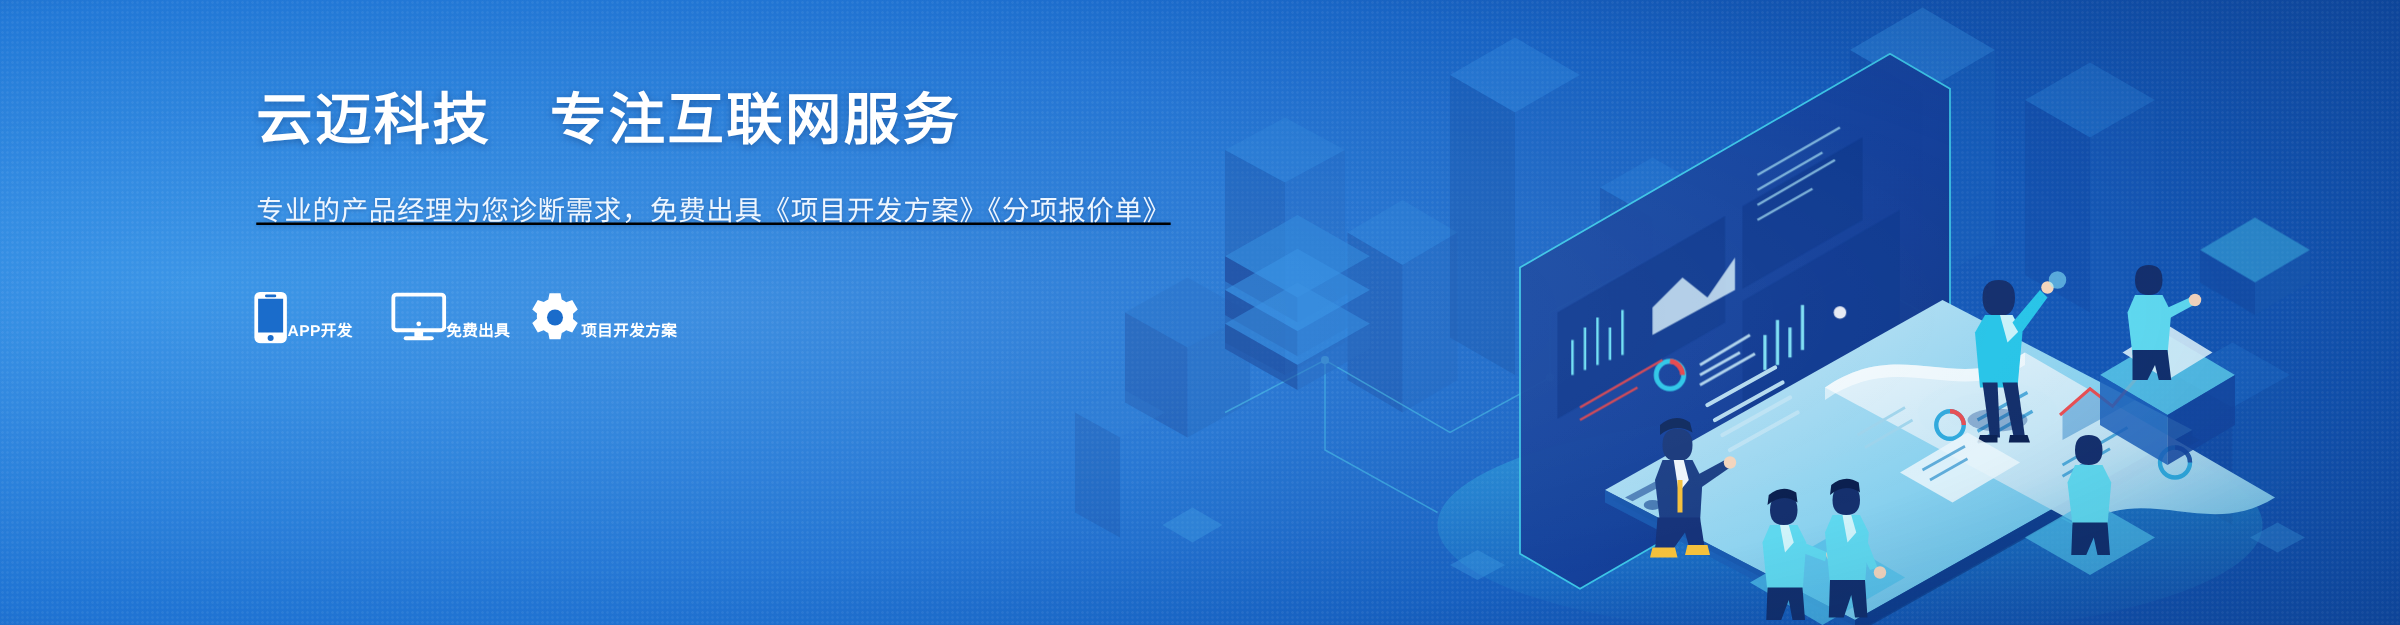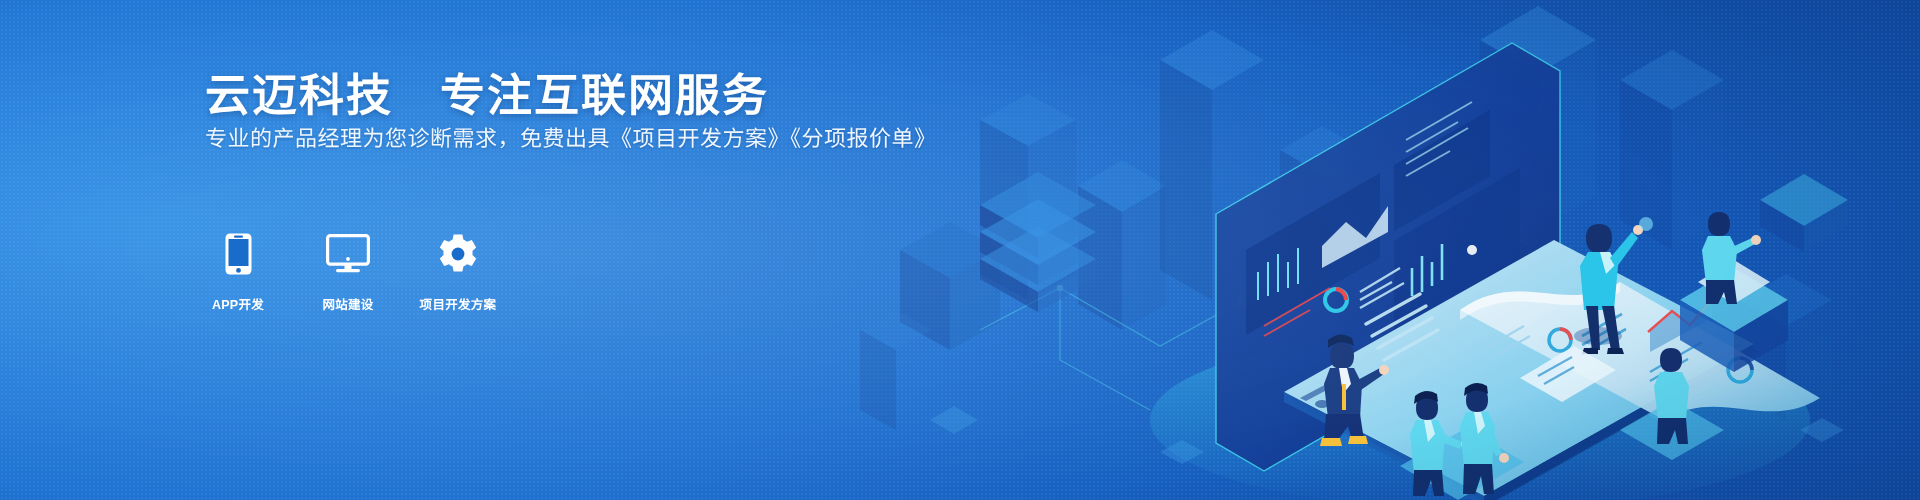--- a/index.html
+++ b/index.html
@@ -32,27 +32,27 @@
   #headline{
     font-size:45px;line-height:1.15;font-weight:bold;color:#ffffff;
     letter-spacing:2px;white-space:nowrap;
     text-shadow:0 2px 6px rgba(4,30,80,.30);
   }
   #headline .gap{display:inline-block;width:18px;}
   .sub-line{
     font-size:22px;line-height:33px;color:#eef6ff;letter-spacing:.5px;
     white-space:nowrap;text-shadow:0 1px 3px rgba(4,30,80,.28);
   }
-  #sub{}
+  #sub{margin-top:30px;text-decoration:underline;}
 
   
   #services{
     position:absolute;left:203px;top:232px;display:flex;align-items:flex-end;gap:40px;
   }
-  .svc{width:70px;display:flex;flex-direction:column;align-items:center;cursor:pointer;}
+  .svc{width:70px;display:flex;flex-direction:row;align-items:center;cursor:pointer;}
   .svc-icon{height:44px;display:flex;align-items:center;justify-content:center;}
   .svc-icon svg{display:block;}
   .svc-label{
     margin-top:18px;font-size:12.5px;color:#ffffff;font-weight:bold;white-space:nowrap;
     letter-spacing:.3px;
   }
 
   
   #art{position:absolute;right:0;top:0;width:1060px;height:500px;}
   #art svg{display:block;width:1060px;height:500px;}
@@ -399,21 +399,21 @@
 
     <div class="svc">
       <div class="svc-icon">
         <svg width="44" height="40" viewBox="0 0 44 40">
           <rect x="1.6" y="1.6" width="40.8" height="28.5" rx="2.6" fill="none" stroke="#ffffff" stroke-width="3.2"></rect>
           <circle cx="22" cy="25" r="1.9" fill="#ffffff"></circle>
           <rect x="18.5" y="30.5" width="7" height="5" fill="#ffffff"></rect>
           <rect x="10" y="35" width="24" height="3.2" rx="1.6" fill="#ffffff"></rect>
         </svg>
       </div>
-      <div class="svc-label">网站建设</div>
+      <div class="svc-label">免费出具</div>
     </div>
 
     <div class="svc">
       <div class="svc-icon">
         <svg width="42" height="42" viewBox="0 0 42 42">
           <path d="M16.6 1.6 h8.8 l1.0 5.0 a14.5 14.5 0 0 1 3.6 2.1 l4.8 -1.7 l4.4 7.6 l-3.8 3.3
                    a14.5 14.5 0 0 1 0 4.2 l3.8 3.3 l-4.4 7.6 l-4.8 -1.7 a14.5 14.5 0 0 1 -3.6 2.1
                    l-1.0 5.0 h-8.8 l-1.0 -5.0 a14.5 14.5 0 0 1 -3.6 -2.1 l-4.8 1.7 l-4.4 -7.6 l3.8 -3.3
                    a14.5 14.5 0 0 1 0 -4.2 l-3.8 -3.3 l4.4 -7.6 l4.8 1.7 a14.5 14.5 0 0 1 3.6 -2.1 z" fill="#ffffff"></path>
           <circle cx="21" cy="21" r="6.4" fill="#1a6ccb"></circle>

